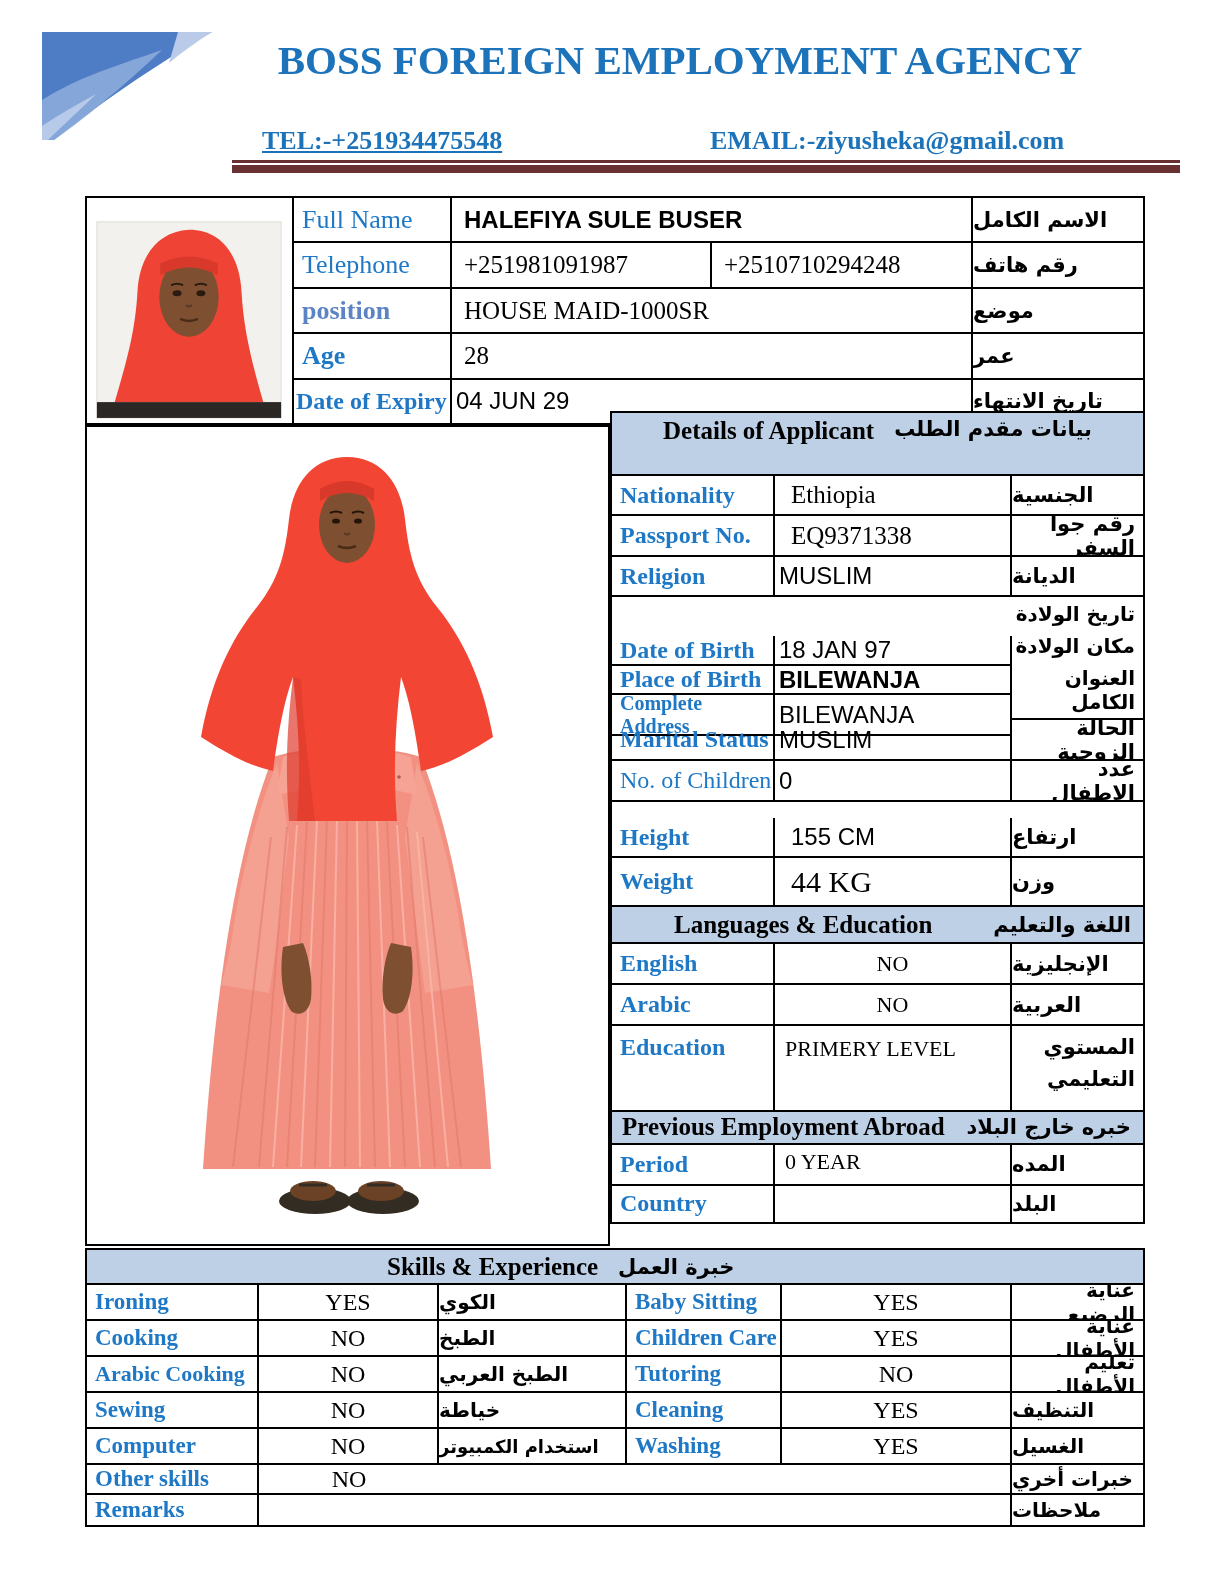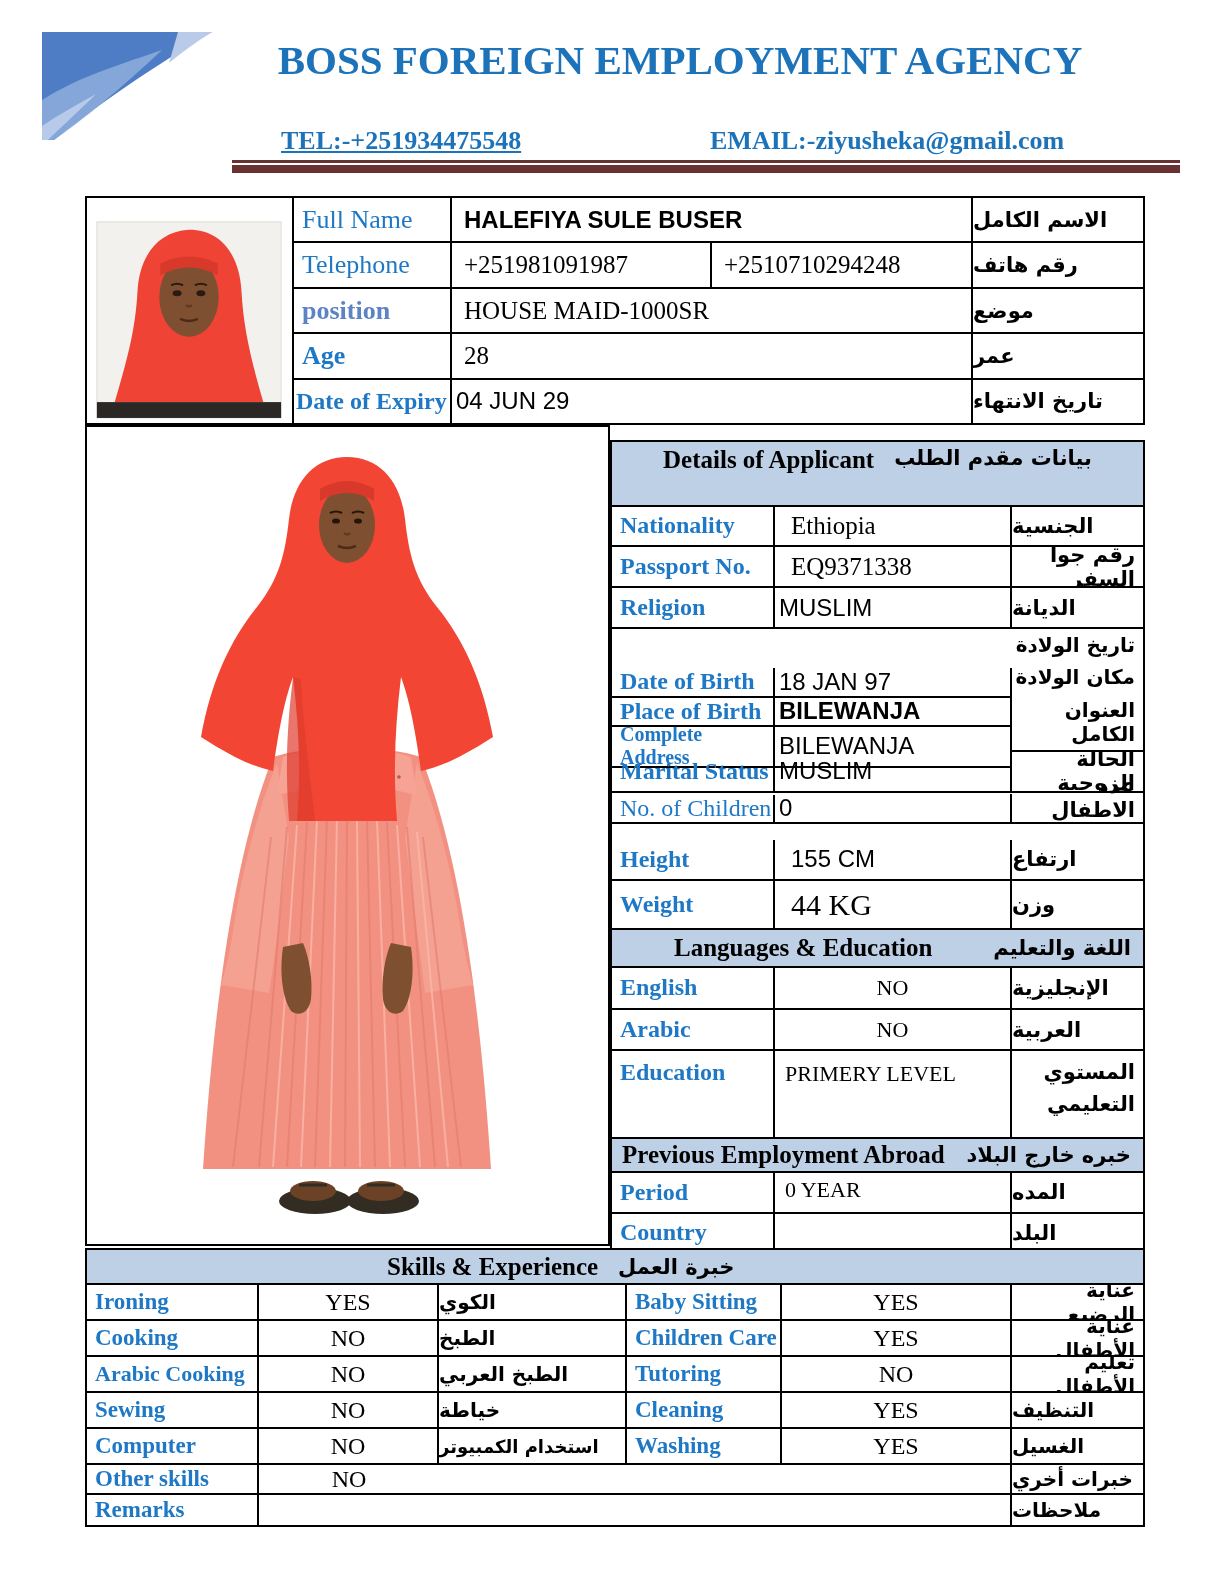--- a/index.html
+++ b/index.html
@@ -8,21 +8,21 @@
     font-family:"Liberation Serif", serif; color:#000; overflow:hidden;
   }
   
   .logo { position:absolute; left:40px; top:30px; width:175px; height:112px; }
   .agency-title {
     position:absolute; left:215px; top:36px; width:930px; text-align:center;
     font-size:41px; font-weight:bold; color:#1c73ba; letter-spacing:0px;
     font-family:"Liberation Serif", serif; white-space:nowrap;
   }
   .contact-line { position:absolute; left:215px; top:126px; width:930px; font-size:26px; color:#1c73ba; }
-  .tel { position:absolute; left:66px; top:0; text-decoration:underline; font-weight:bold; }
+  .tel { position:absolute; left:47px; top:0; text-decoration:underline; font-weight:bold; }
   .email { position:absolute; left:495px; top:0; font-weight:bold; }
   .maroon-rule { position:absolute; left:232px; top:160px; width:948px; }
   .maroon-rule .thin { height:3px; background:#6a3132; }
   .maroon-rule .gap  { height:2px; background:#fff; }
   .maroon-rule .thick{ height:8px; background:#6a3132; }
 
   
   .cell { display:flex; align-items:center; box-sizing:border-box; overflow:hidden; }
   .br { border-right:2px solid #000; }
   .bb { border-bottom:2px solid #000; }
@@ -49,21 +49,21 @@
   .top-row:last-child { border-bottom:none; }
   .top-lbl { width:158px; font-size:26px; }
   .top-val { flex:1; padding-left:12px; }
   .top-ar { width:170px; font-size:21px; }
 
   
   .photo-full { position:absolute; left:85px; top:425px; width:525px; height:821px;
                 border:2px solid #000; box-sizing:border-box; background:#fff; }
 
   
-  .details { position:absolute; left:610px; top:440px; width:535px; height:813px;
+  .details { position:absolute; left:610px; top:411px; width:535px; height:813px;
              border:2px solid #000; box-sizing:border-box; display:flex; flex-direction:column; }
   .d-head { height:65px; border-bottom:2px solid #000; align-items:flex-start;
             justify-content:center; gap:20px; padding-top:4px; }
   .d-row { display:flex; box-sizing:border-box; }
   .d-lbl { width:163px; font-size:24px; }
   .d-val { width:237px; padding-left:10px; }
   .d-ar  { width:131px; font-size:21px; }
   .merged-group { display:flex; }
   .merged-left { display:flex; flex-direction:column;margin-top:39px; }
   .merged-ar { width:131px; box-sizing:border-box; display:flex; flex-direction:column;
@@ -273,21 +273,21 @@
         <div>مكان الولادة</div>
         <div>العنوان الكامل</div>
       </div>
     </div>
 
     <div class="d-row" style="height:41px;">
       <div class="cell br bb d-lbl lbl">Marital Status</div>
       <div class="cell br bb d-val v-sans" style="padding-left:4px;">MUSLIM</div>
       <div class="cell bb d-ar ar">الحالة الزوجية</div>
     </div>
-    <div class="d-row" style="height:31px;align-items:flex-end;">
+    <div class="d-row" style="height:41px;">
       <div class="cell br bb d-lbl lbl reg">No. of Children</div>
       <div class="cell br bb d-val v-sans" style="padding-left:4px;">0</div>
       <div class="cell bb d-ar ar">عدد الاطفال</div>
     </div>
     <div class="d-row" style="height:41px;margin-top:16px;">
       <div class="cell br bb d-lbl lbl">Height</div>
       <div class="cell br bb d-val v-sans" style="padding-left:16px;">155 CM</div>
       <div class="cell bb d-ar ar">ارتفاع</div>
     </div>
     <div class="d-row" style="height:48px;">

